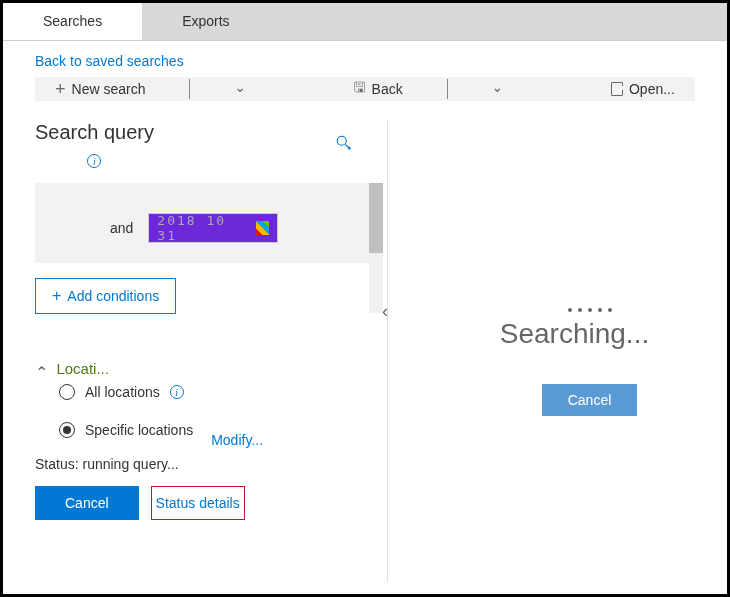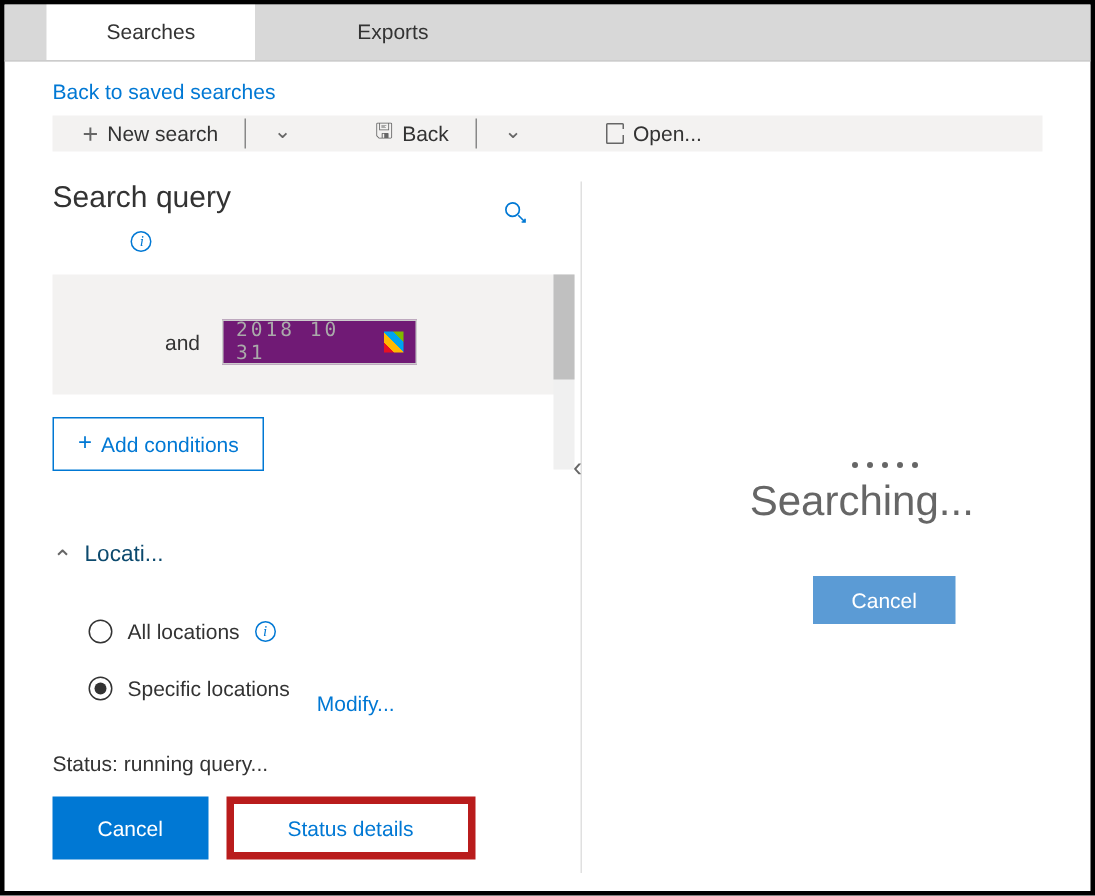--- a/index.html
+++ b/index.html
@@ -17,40 +17,40 @@
       display: flex;
       background: #d8d8d8;
       border-bottom: 1px solid #ccc;
       height: 38px;
     }
     .tab {
       padding: 10px 40px;
       cursor: pointer;
       color: #333;
       font-size: 14px;
-      margin-left: 28px;
     }
     .tab.active {
       background: #fff;
     }
     .back-link {
       color: #0078d4;
       padding: 12px 0 8px 32px;
       font-size: 14px;
       cursor: pointer;
       display: inline-block;
     }
     .toolbar {
       background: #f3f2f1;
       display: flex;
       align-items: center;
       gap: 18px;
       padding: 8px 20px;
       margin: 0 32px 20px 32px;
       height: 24px;
+      justify-content: space-between;
     }
     .toolbar-btn {
       display: flex;
       align-items: center;
       gap: 6px;
       color: #333;
       cursor: pointer;
       font-size: 14px;
     }
     .toolbar-sep {
@@ -146,21 +146,21 @@
       display: flex;
       align-items: center;
       gap: 15px;
       padding-left: 60px;
     }
     .and-label {
       color: #333;
       font-size: 14px;
     }
     .date-input {
-      background: #701a75;
+      background: #6d28d9;
       border: 1px solid #ccc;
       padding: 5px 8px;
       display: flex;
       align-items: center;
       gap: 4px;
       font-size: 13px;
       letter-spacing: 1px;
       height: 30px;
       width: 130px;
     }
@@ -188,22 +188,22 @@
     }
     .add-conditions-btn .plus { color: #0078d4; font-size: 16px; font-weight: 300; }
     .locations-section {
       margin-top: 45px;
     }
     .section-header {
       display: flex;
       align-items: center;
       gap: 8px;
       font-size: 15px;
-      color: #0c4a6e;
-      margin-bottom: 28px;
+      color: #4d7c0f;
+      margin-bottom: 0;
     }
     .chevron-up::before { content: "⌃"; font-size: 16px; color: #666; position: relative; top: 4px; }
     .radio-row {
       display: flex;
       align-items: center;
       gap: 10px;
       padding: 6px 0 6px 24px;
       font-size: 14px;
     }
     .radio {
@@ -222,41 +222,41 @@
       background: #333;
       border-radius: 50%;
     }
     .modify-link {
       color: #0078d4;
       cursor: pointer;
       margin-left: 8px;
       margin-top: 20px;
     }
     .status-row {
-      margin-top: 18px;
+      margin-top: 2px;
       font-size: 14px;
     }
     .button-row {
       display: flex;
       gap: 12px;
       margin-top: 14px;
     }
     .btn-primary {
       background: #0078d4;
       color: #fff;
       border: none;
       padding: 8px 30px;
       font-size: 14px;
       cursor: pointer;
     }
     .btn-secondary {
       background: #fff;
       color: #0078d4;
-      border: 5px solid #b91c1c;
-      padding: 8px 36px;
+      border: 1px solid #b91c1c;
+      padding: 8px 4px;
       font-size: 14px;
       cursor: pointer;
     }
     .divider-vert {
       width: 1px;
       background: #e0e0e0;
       margin: 0 4px;
     }
     .collapse-caret {
       position: absolute;

